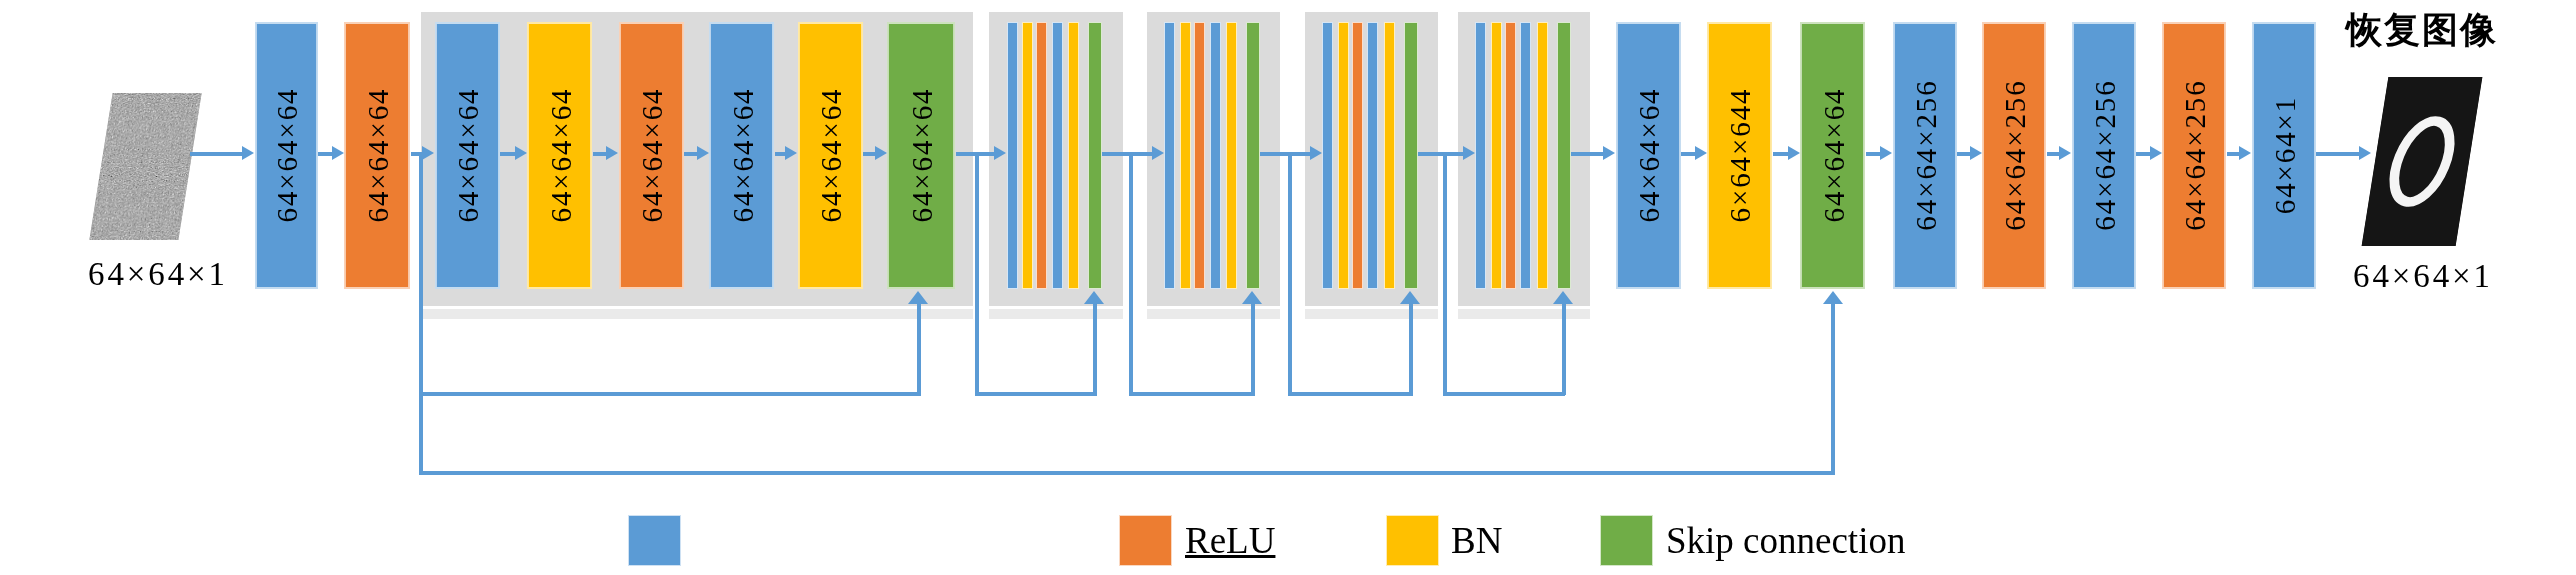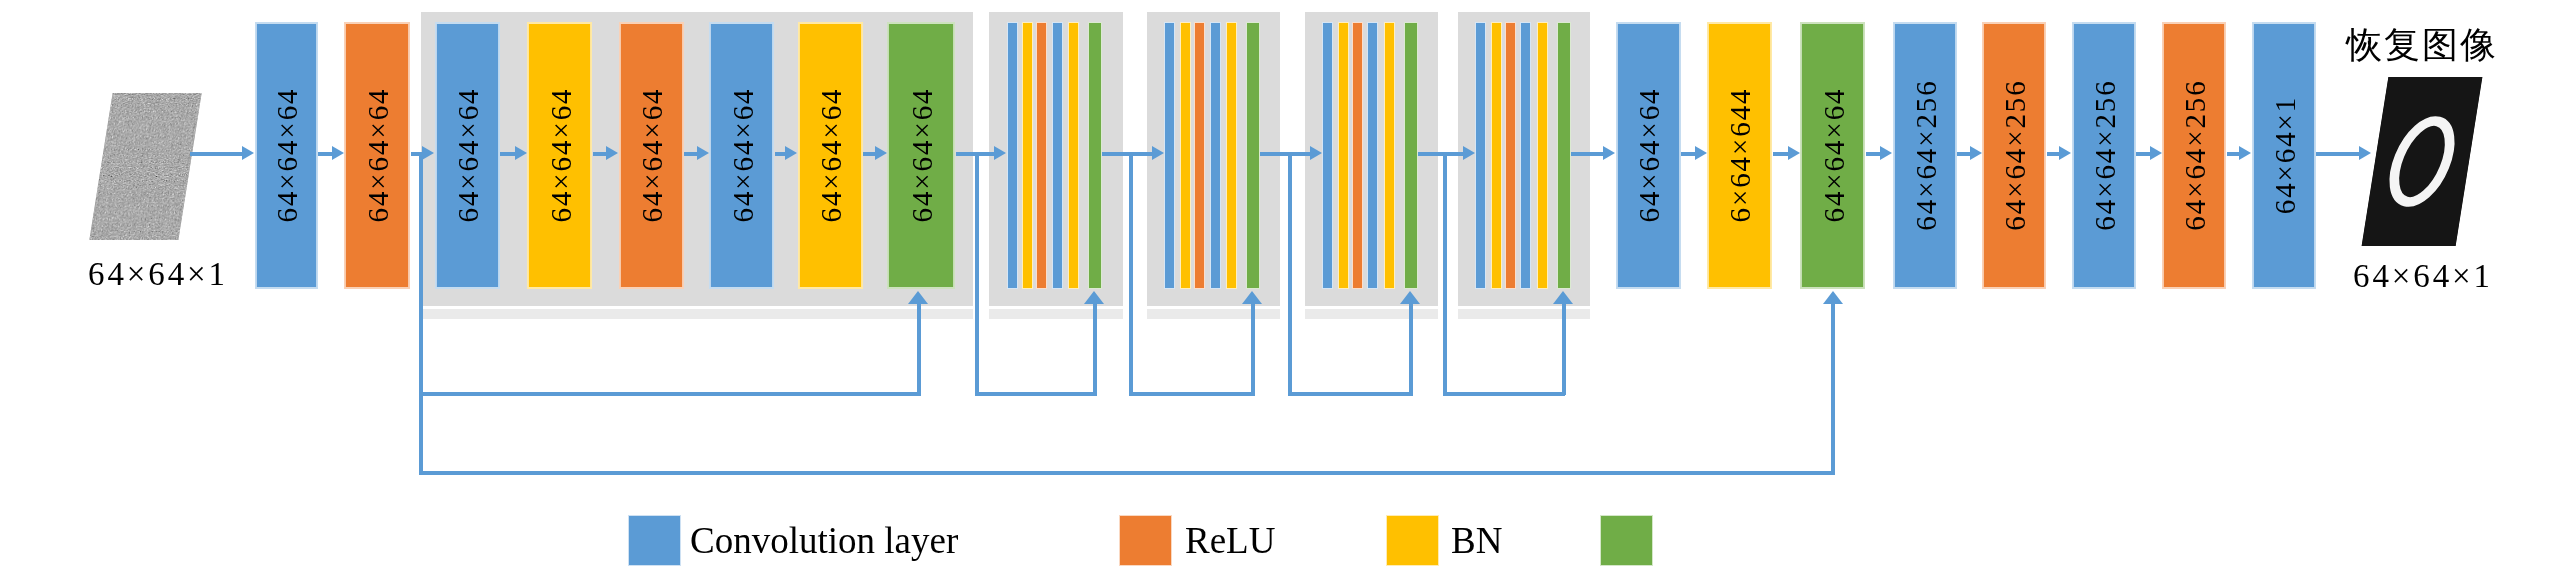--- a/index.html
+++ b/index.html
@@ -161,29 +161,29 @@
       <div style="position: absolute; left: 1781px; top: 136px; width: 289px; height: 38px; display: flex; align-items: center; justify-content: center; transform: rotate(-90deg); font-size: 29px; letter-spacing: 1.9px; color: rgb(0, 0, 0); white-space: nowrap;">64×64×256</div>
       <div style="position: absolute; left: 1982px; top: 22px; width: 64px; height: 267px; background: rgb(237, 125, 49); box-shadow: rgba(255, 255, 255, 0.65) 0px 0px 0px 1.9px inset;"></div>
       <div style="position: absolute; left: 1870px; top: 136px; width: 289px; height: 38px; display: flex; align-items: center; justify-content: center; transform: rotate(-90deg); font-size: 29px; letter-spacing: 1.9px; color: rgb(0, 0, 0); white-space: nowrap;">64×64×256</div>
       <div style="position: absolute; left: 2072px; top: 22px; width: 64px; height: 267px; background: rgb(91, 155, 213); box-shadow: rgba(255, 255, 255, 0.65) 0px 0px 0px 1.9px inset;"></div>
       <div style="position: absolute; left: 1960px; top: 136px; width: 289px; height: 38px; display: flex; align-items: center; justify-content: center; transform: rotate(-90deg); font-size: 29px; letter-spacing: 1.9px; color: rgb(0, 0, 0); white-space: nowrap;">64×64×256</div>
       <div style="position: absolute; left: 2162px; top: 22px; width: 64px; height: 267px; background: rgb(237, 125, 49); box-shadow: rgba(255, 255, 255, 0.65) 0px 0px 0px 1.9px inset;"></div>
       <div style="position: absolute; left: 2050px; top: 136px; width: 289px; height: 38px; display: flex; align-items: center; justify-content: center; transform: rotate(-90deg); font-size: 29px; letter-spacing: 1.9px; color: rgb(0, 0, 0); white-space: nowrap;">64×64×256</div>
       <div style="position: absolute; left: 2252px; top: 22px; width: 64px; height: 267px; background: rgb(91, 155, 213); box-shadow: rgba(255, 255, 255, 0.65) 0px 0px 0px 1.9px inset;"></div>
       <div style="position: absolute; left: 2140px; top: 136px; width: 289px; height: 38px; display: flex; align-items: center; justify-content: center; transform: rotate(-90deg); font-size: 29px; letter-spacing: 1.9px; color: rgb(0, 0, 0); white-space: nowrap;">64×64×1</div>
       <div style="position: absolute; left: 628px; top: 515px; width: 53px; height: 51px; background: rgb(91, 155, 213); box-shadow: rgba(255, 255, 255, 0.7) 0px 0px 0px 1px inset;"></div>
-      <div class="legend-label abs" style="position: absolute; left: 690px; top: 515px; height: 51px;">Convolution layer</div>
       <div style="position: absolute; left: 1119px; top: 515px; width: 53px; height: 51px; background: rgb(237, 125, 49); box-shadow: rgba(255, 255, 255, 0.7) 0px 0px 0px 1px inset;"></div>
-      <div class="legend-label abs" style="position: absolute; left: 1185px; top: 515px; height: 51px;">ReLU</div>
+      <div class="legend-label abs" style="position: absolute; left: 1185px; top: 515px; height: 51px; text-decoration: underline;">ReLU</div>
       <div style="position: absolute; left: 1386px; top: 515px; width: 53px; height: 51px; background: rgb(255, 192, 0); box-shadow: rgba(255, 255, 255, 0.7) 0px 0px 0px 1px inset;"></div>
       <div class="legend-label abs" style="position: absolute; left: 1451px; top: 515px; height: 51px;">BN</div>
       <div style="position: absolute; left: 1600px; top: 515px; width: 53px; height: 51px; background: rgb(112, 173, 71); box-shadow: rgba(255, 255, 255, 0.7) 0px 0px 0px 1px inset;"></div>
+      <div class="legend-label abs" style="position: absolute; left: 1666px; top: 515px; height: 51px;">Skip connection</div>
     </div>
 
-  <div class="abs cjk" style="left:2326px;top:21px;width:192px;">恢复图像</div>
+  <div class="abs cjk" style="left:2326px;top:6px;width:192px;font-weight:bold;">恢复图像</div>
 
   <div class="abs imgwrap" style="left:2375px;top:77px;width:94px;height:169px;background:#151515;">
     <svg width="94" height="169" viewBox="0 0 98 176">
       <rect width="98" height="176" fill="#151515"></rect>
       <ellipse cx="49" cy="88" rx="25" ry="43" fill="none" stroke="#f4f4f4" stroke-width="10" transform="rotate(14 49 88)"></ellipse>
     </svg>
   </div>
 
   <div class="abs dims" style="left:2317px;top:258px;width:212px;">64×64×1</div>
 </div>

